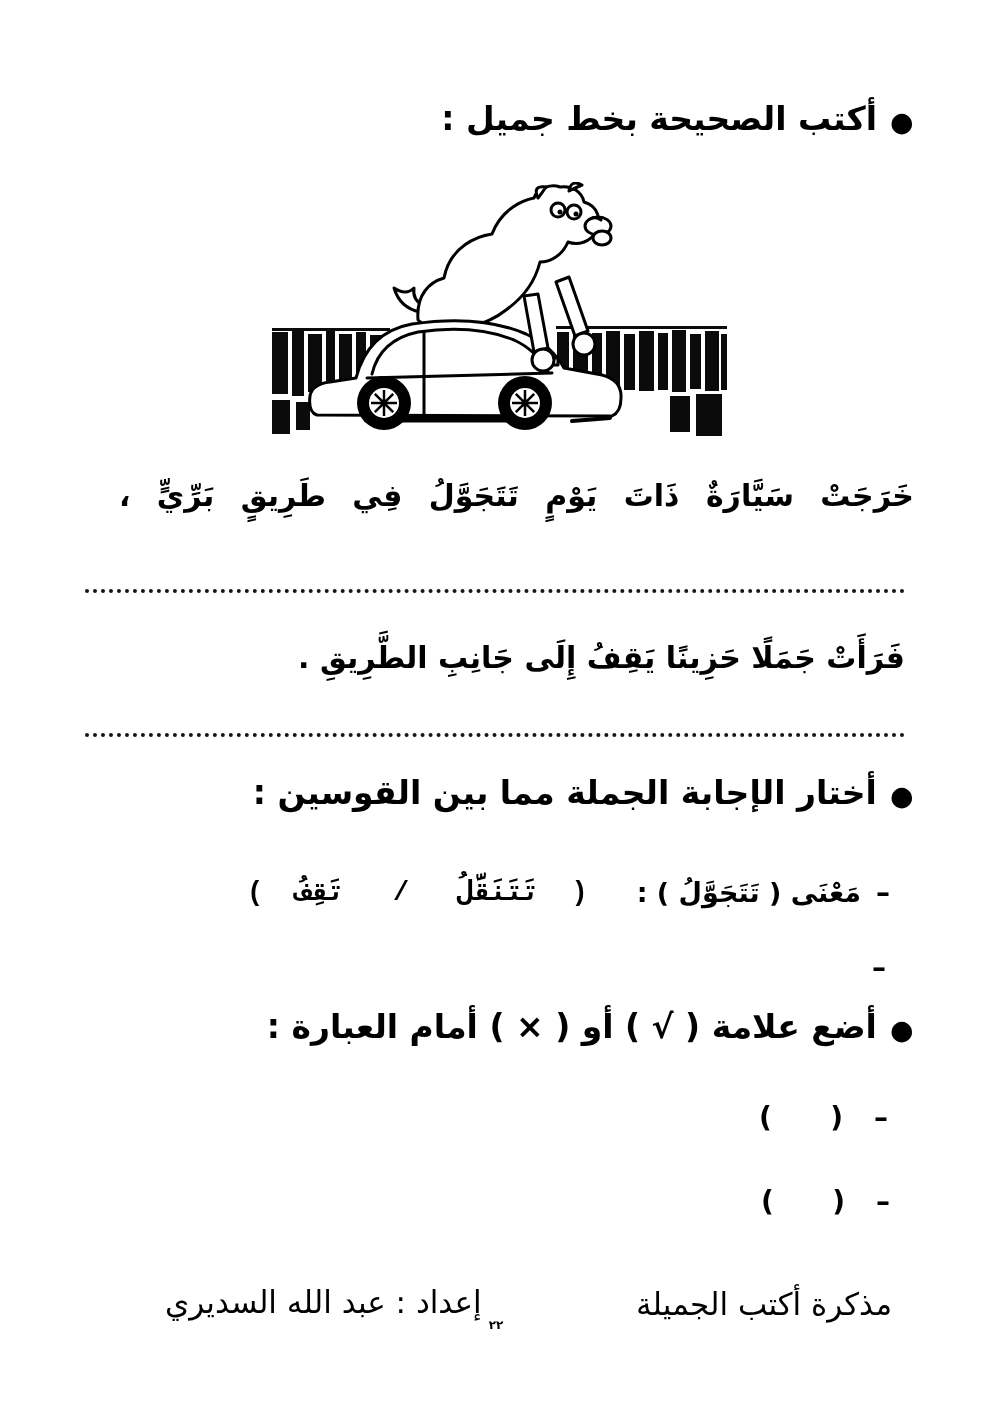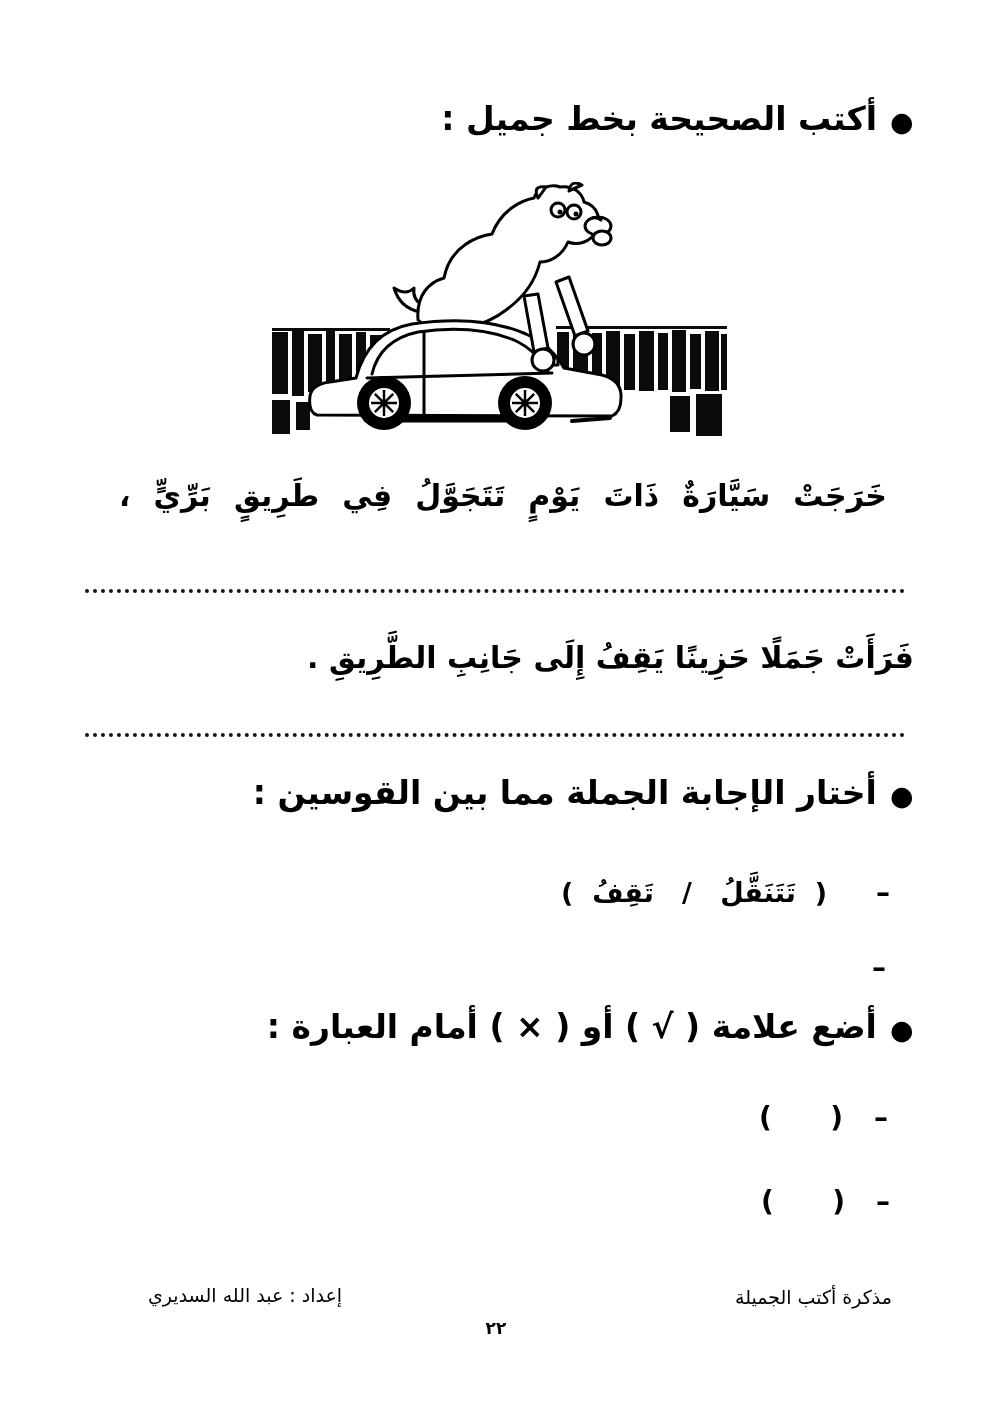--- a/index.html
+++ b/index.html
@@ -17,24 +17,24 @@
   }
   .heading .bullet { font-size:27px; line-height:1; transform:translateY(2px); }
   .sent { font-size:30px; font-weight:700; line-height:1.85; white-space:nowrap; }
   .stretch { white-space:normal; text-align:justify; text-align-last:justify; }
   .dotted { height:0; border-top:4px dotted #161616; }
   .row {
     display:flex; align-items:center; gap:15px;
     font-size:27px; font-weight:700; white-space:nowrap; line-height:1.8;
   }
   .row .dash { font-size:28px; }
-  .options { white-space:pre; margin-inline-start:34px; }
+  .options { white-space:pre; margin-inline-start:34px;font-family:Liberation Mono, monospace; }
   .answerbox { white-space:pre; margin-inline-start:16px; font-size:28px; }
-  .footer-text { font-size:19px; font-weight:400; white-space:nowrap; }
-  .pagenum { width:100%; text-align:center; font-size:17px; font-weight:700; }
+  .footer-text { font-size:31px; font-weight:400; white-space:nowrap;margin-left:17px; }
+  .pagenum { width:100%; text-align:center; font-size:12px; font-weight:700; }
   .illus { line-height:0; }
 </style>
 </head>
 <body>
 
 <div class="page">
 
   <div class="abs heading" style="top:96px; right:79px;">
     <span class="bullet">●</span>
     <span>أكتب الصحيحة بخط جميل :</span>
@@ -117,35 +117,36 @@
           <path d="M240,221 L266,221"></path>
             <path d="M253,208 L253,234"></path>
           <path d="M243.8,211.8 L262.2,230.2"></path>
             <path d="M243.8,230.2 L262.2,211.8"></path>
         </g>
         <circle cx="253" cy="221" r="3.5" fill="#000"></circle>
       </g>
     </svg>
   </div>
 
-  <div class="abs sent stretch" style="top:468px; right:105px; left:86px;margin-left:33px;">خَرَجَتْ سَيَّارَةٌ ذَاتَ يَوْمٍ تَتَجَوَّلُ فِي طَرِيقٍ بَرِّيٍّ ،</div>
+  <div class="abs sent stretch" style="top:468px; right:78px; left:86px;margin-left:33px;">خَرَجَتْ سَيَّارَةٌ ذَاتَ يَوْمٍ تَتَجَوَّلُ فِي طَرِيقٍ بَرِّيٍّ ،</div>
 
   <div class="abs dotted" style="top:589px; left:85px; width:820px;"></div>
 
-  <div class="abs sent" style="top:630px; right:78px;text-align:right;">فَرَأَتْ جَمَلًا حَزِينًا يَقِفُ إِلَى جَانِبِ الطَّرِيقِ .</div>
+  <div class="abs sent" style="top:630px; right:87px;text-align:right;">فَرَأَتْ جَمَلًا حَزِينًا يَقِفُ إِلَى جَانِبِ الطَّرِيقِ .</div>
 
   <div class="abs dotted" style="top:733px; left:85px; width:820px;"></div>
 
   <div class="abs heading" style="top:770px; right:79px;">
     <span class="bullet">●</span>
     <span>أختار الإجابة الجملة مما بين القوسين :</span>
   </div>
 
   <div class="abs row" style="top:868px; right:102px;">
     <span class="dash">–</span>
+    <span>مَعْنَى ( تَتَجَوَّلُ ) :</span>
     <span class="options">(  تَتَنَقَّلُ   /   تَقِفُ  )</span>
   </div>
 
   <div class="abs row" style="top:943px; right:106px;">
     <span class="dash">–</span>
   </div>
 
   <div class="abs heading" style="top:1004px; right:79px;">
     <span class="bullet">●</span>
     <span>أضع علامة ( √ ) أو ( × ) أمام العبارة :</span>

